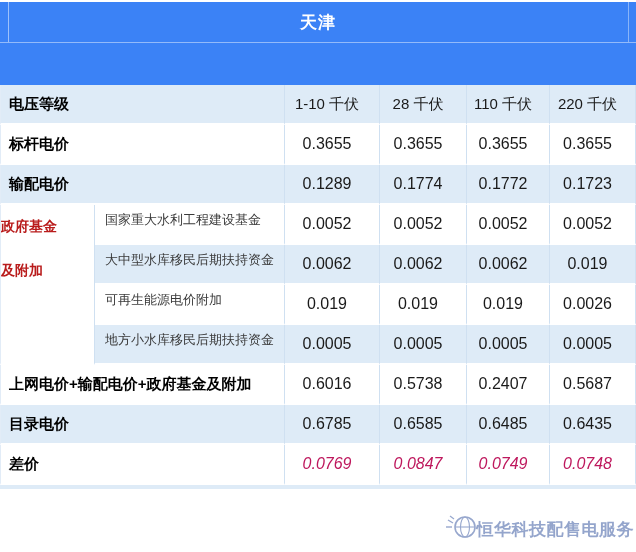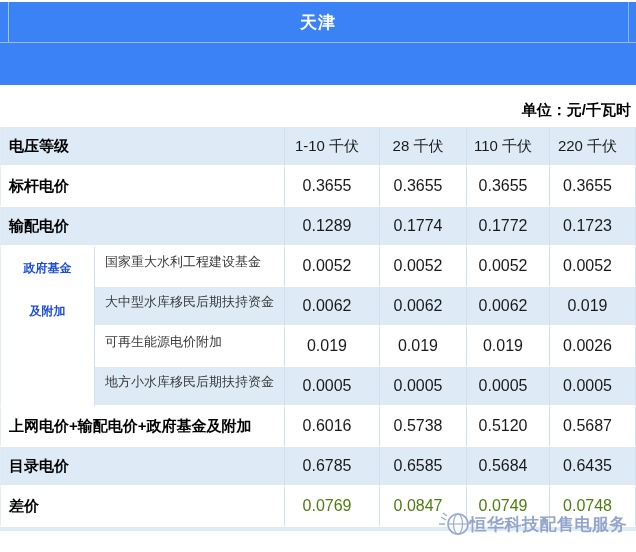--- a/index.html
+++ b/index.html
@@ -29,52 +29,49 @@
   tr.white td { background:#ffffff; }
   td.first { border-left:1px solid #e2ecf7; }
 
   td.lbl { font-weight:bold; font-size:15px; color:#000; text-align:left;
            padding-left:8px; vertical-align:middle; }
   td.sub-lbl { font-weight:normal; font-size:13px; color:#3a3a3a; text-align:left;
            padding:6px 4px 0 10px; vertical-align:top; }
   td.num { font-size:16px; color:#1a1a1a; text-align:center; padding-right:10px;
            vertical-align:middle; }
   td.hdr { font-size:15px; }
-  tr.diff td.num { color:#4d7c0f; }
+  tr.diff td.num { color:#be185d;font-style:italic; }
 
   td.group-cell { background:#ffffff; vertical-align:top; padding-top:13px; }
-  .group-cell span { display:block; text-align:center; font-weight:bold; font-size:12px; color:#1d4ed8; }
+  .group-cell span { display:block; font-weight:bold; font-size:14px; color:#b91c1c; }
   .group-cell .g1 { margin-bottom:26px; }
 
   .bottom-sliver { height:4px; background:#deebf7; }
 
   
-  .watermark { position:absolute; top:507px; right:9px; height:34px;
-    display:flex; align-items:center; gap:0; pointer-events:none; }
+  .watermark { position:absolute; top:507px; right:2px; height:34px;
+    display:flex; align-items:flex-end; gap:0; pointer-events:none; }
   .wm-text { font-weight:bold; font-size:17px; color:#8c9ec8; opacity:0.92;
     letter-spacing:0.5px; white-space:nowrap; }
   .wm-icon { opacity:0.9; }
 </style>
 </head>
 <body>
 
 <div class="page">
 
   <div class="banner">
     <div class="banner-row banner-top">
       <div class="banner-line-left"></div>
       <span class="banner-title">天津</span>
       <div class="banner-line-right"></div>
     </div>
     <div class="banner-row"></div>
   </div>
 
-  <div class="unit-row">
-    <span class="unit-label">单位：元/千瓦时</span>
-  </div>
 
   <table class="price-table">
     <colgroup>
       <col style="width:95px">
         <col style="width:190px">
         <col style="width:95px">
       <col style="width:87px">
         <col style="width:83px">
         <col style="width:86px">
     </colgroup>
@@ -137,29 +134,29 @@
       <td class="num">0.0005</td>
       <td class="num">0.0005</td>
       <td class="num">0.0005</td>
       <td class="num">0.0005</td>
     </tr>
 
     <tr class="white">
       <td class="lbl first" colspan="2">上网电价+输配电价+政府基金及附加</td>
       <td class="num">0.6016</td>
       <td class="num">0.5738</td>
-      <td class="num">0.5120</td>
+      <td class="num">0.2407</td>
       <td class="num">0.5687</td>
     </tr>
 
     <tr class="blue">
       <td class="lbl first" colspan="2">目录电价</td>
       <td class="num">0.6785</td>
       <td class="num">0.6585</td>
-      <td class="num">0.5684</td>
+      <td class="num">0.6485</td>
       <td class="num">0.6435</td>
     </tr>
 
     <tr class="white diff">
       <td class="lbl first" colspan="2">差价</td>
       <td class="num">0.0769</td>
       <td class="num">0.0847</td>
       <td class="num">0.0749</td>
       <td class="num">0.0748</td>
     </tr>

